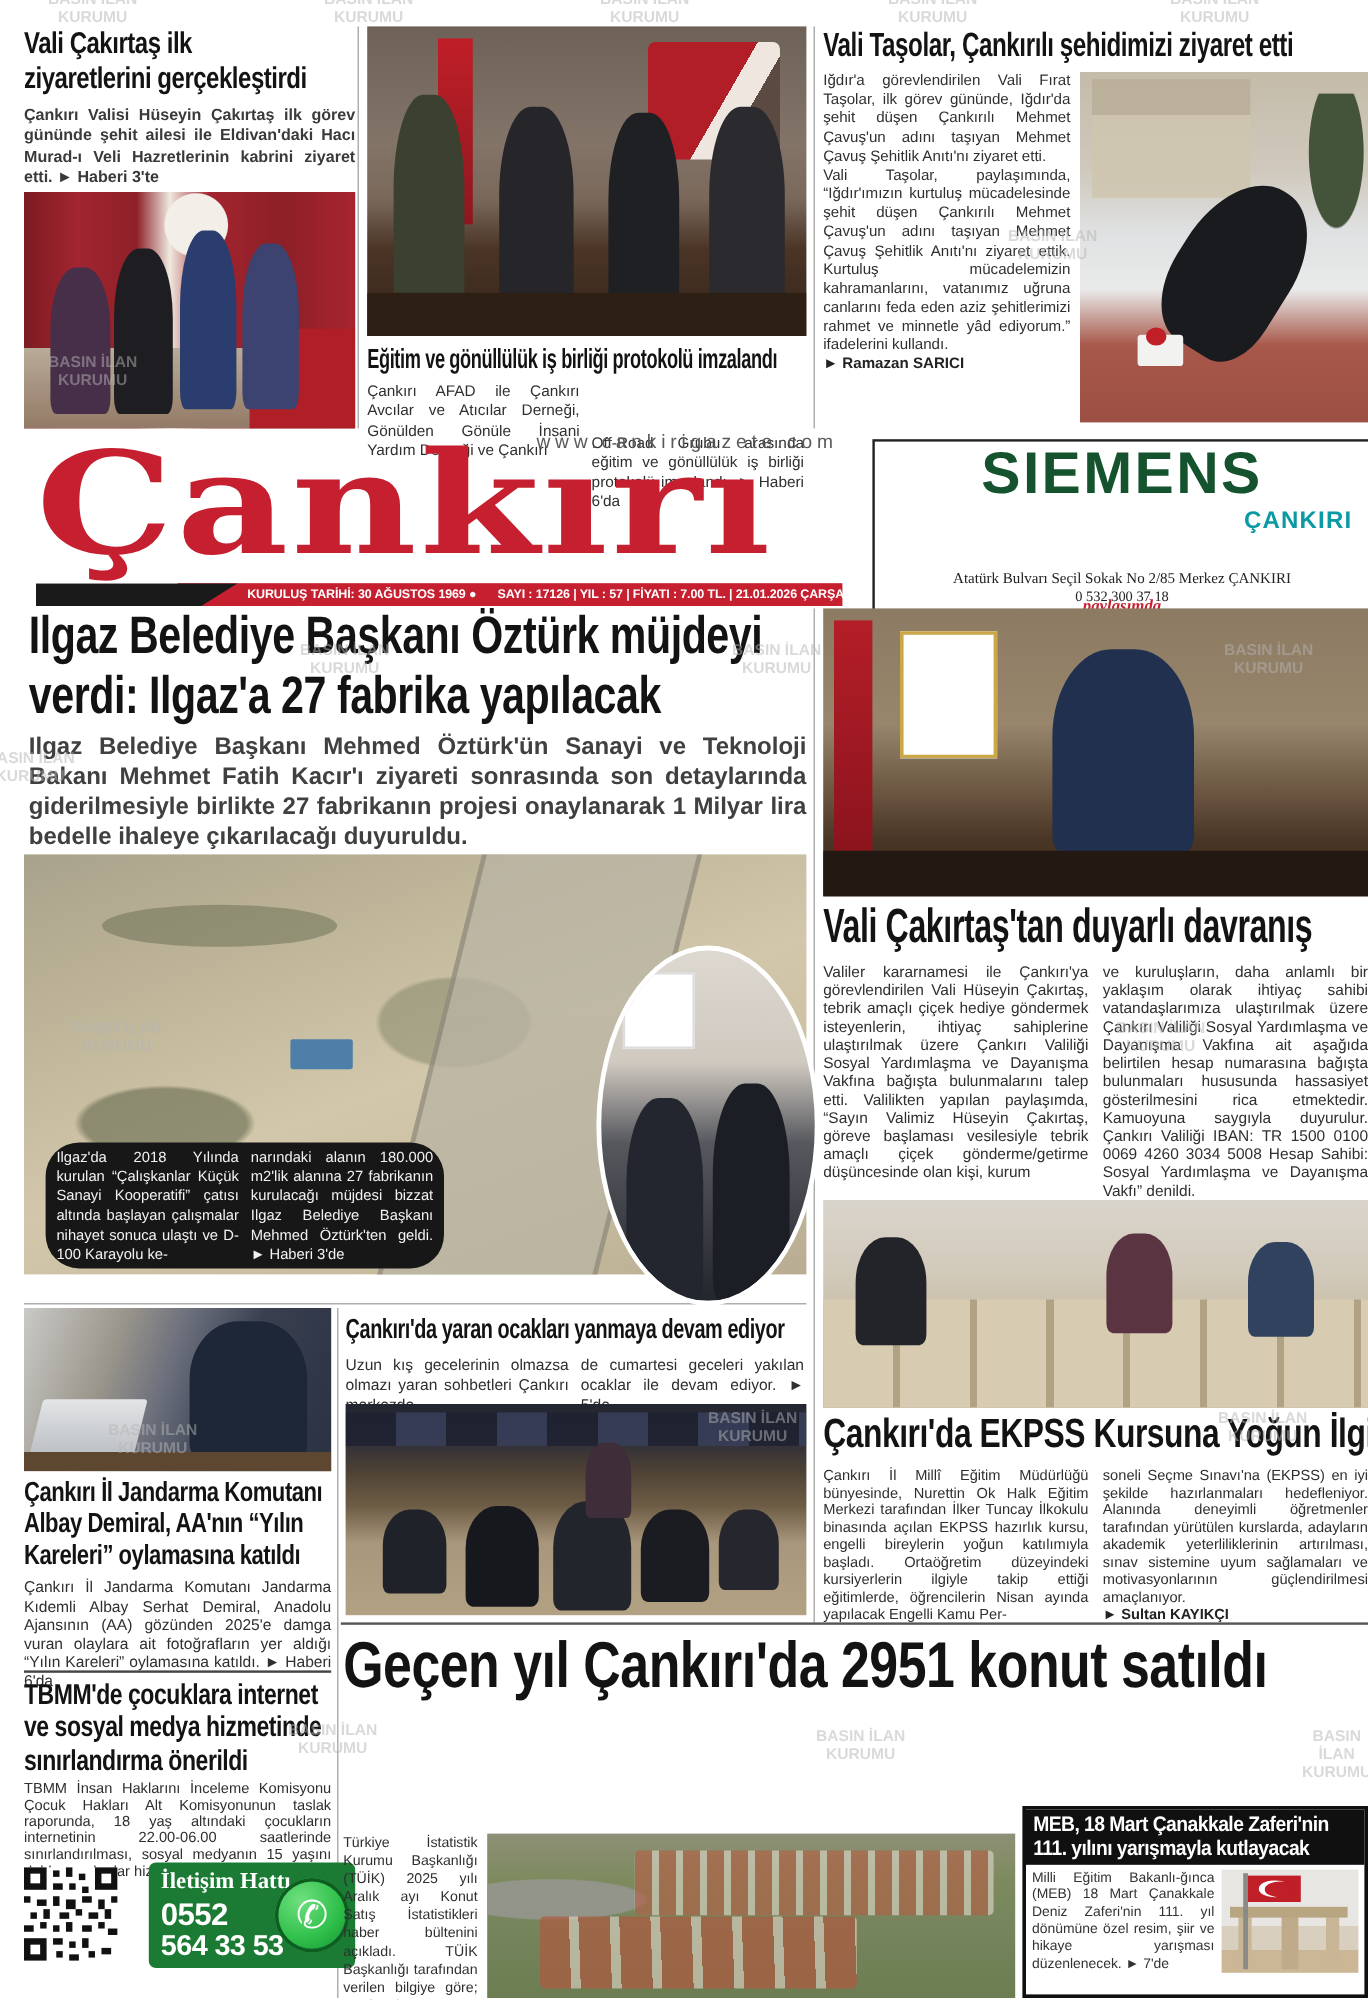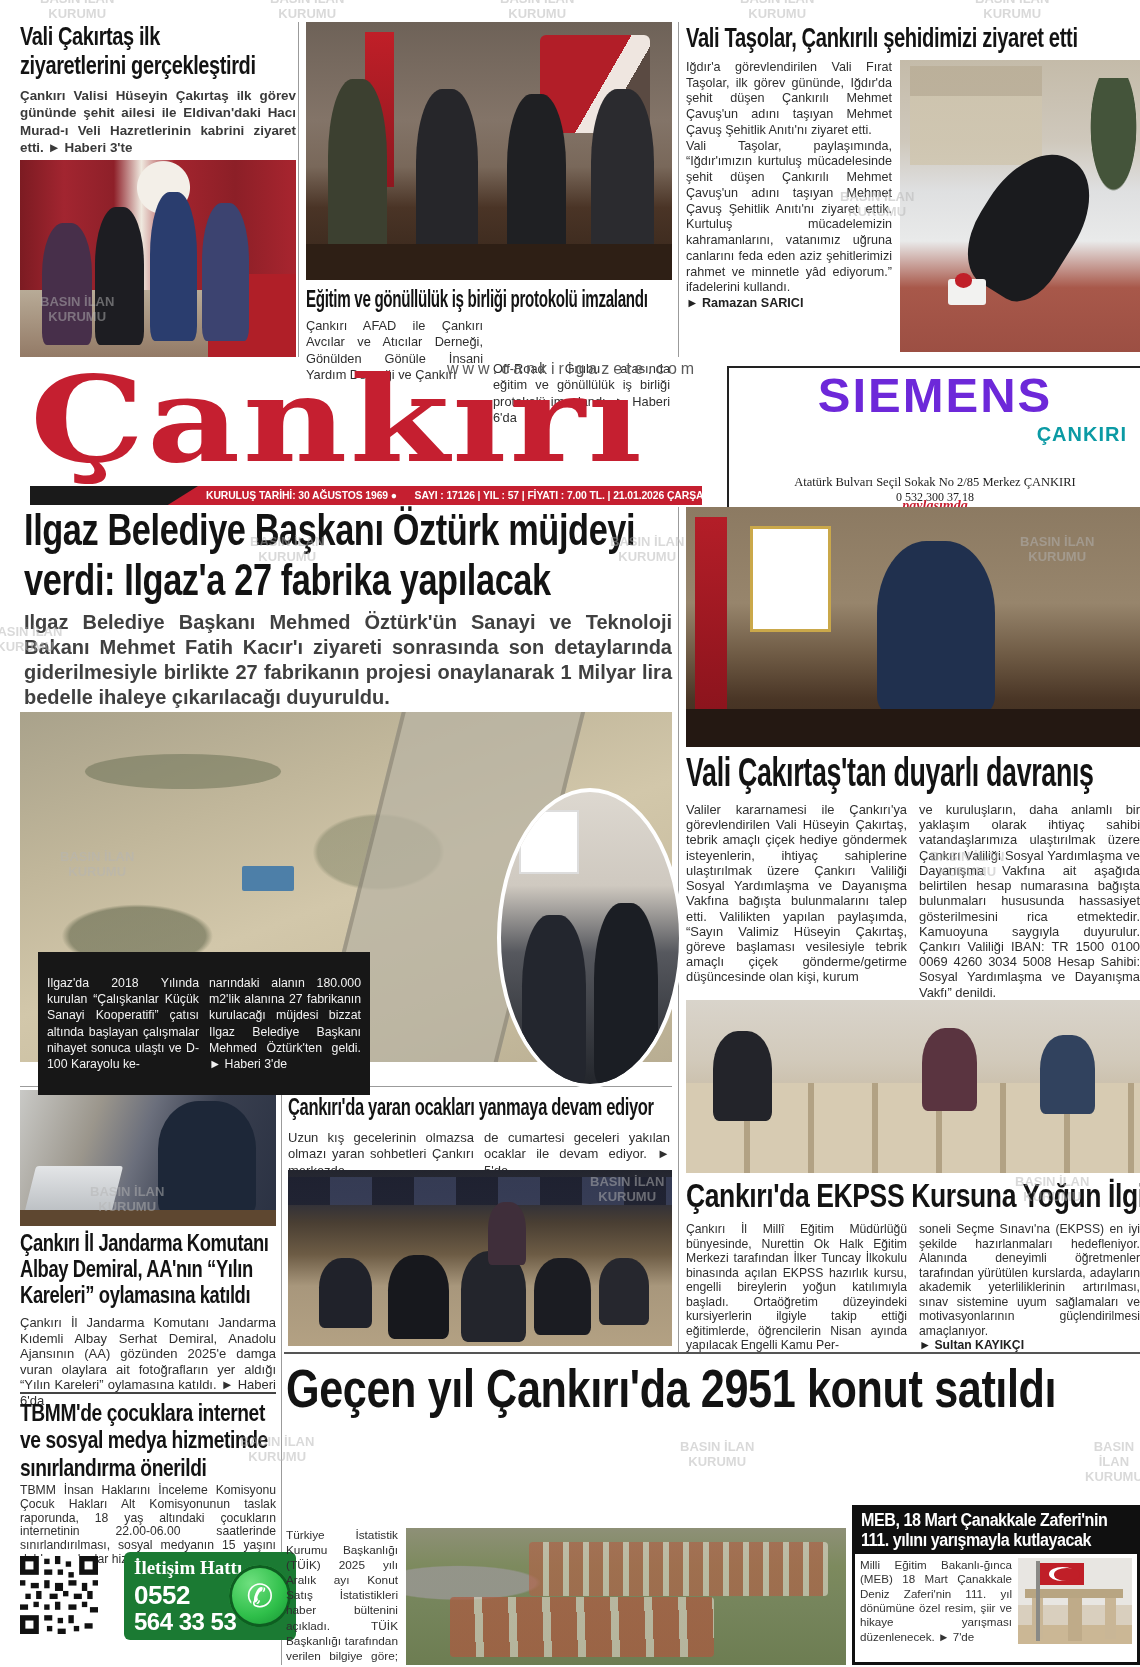--- a/index.html
+++ b/index.html
@@ -19,31 +19,31 @@
         font-size:118px;line-height:0.98;letter-spacing:2px;transform:scaleX(1.22);transform-origin:left top;}
   .site-url{color:#5a5a5a;font-size:16px;letter-spacing:4px;}
   .infobar{position:absolute;left:30px;top:486px;width:672px;height:19px;}
   .infobar .red{position:absolute;left:118px;right:0;top:0;bottom:0;background:#c51f30;}
   .infobar .blk{position:absolute;left:0;top:0;width:168px;height:19px;background:#1a1a1a;
                 clip-path:polygon(0 0,100% 0,82% 100%,0 100%);}
   .infobar .txt{position:absolute;left:176px;top:0;line-height:19px;color:#fff;font-weight:bold;
                 font-size:10.4px;letter-spacing:-0.1px;white-space:nowrap;}
   .ad{position:absolute;left:727px;top:366px;width:412px;height:146px;border:2px solid #222;background:#fff;}
   .ad .brand{position:absolute;left:0;right:0;top:0;text-align:center;font-weight:bold;font-size:49px;
-             letter-spacing:2px;color:#6d28d9;line-height:54px;}
+             letter-spacing:2px;color:#14532d;line-height:54px;}
   .ad .region{position:absolute;right:14px;top:55px;font-weight:bold;font-size:20px;color:#0b9aa4;letter-spacing:1px;}
   .ad .ev{position:absolute;left:0;right:0;top:78px;text-align:center;font-weight:bold;font-size:24px;color:#151515;}
   .ad .addr{position:absolute;left:0;right:0;top:107px;text-align:center;font-size:12.5px;
             font-family:"Liberation Serif",serif;color:#222;}
   .ad .tel{position:absolute;left:0;right:0;top:122px;text-align:center;font-size:12px;
            font-family:"Liberation Serif",serif;color:#222;}
   .ad .dealer{position:absolute;left:0;right:0;top:130px;text-align:center;font-size:14px;font-style:italic;
               font-weight:bold;color:#c51f30;font-family:"Liberation Serif",serif;}
   .caption-box{position:absolute;left:38px;top:952px;width:314px;background:#171717;color:#fff;
-               padding:23px 9px;display:flex;gap:10px;z-index:3;}
+               padding:4px 9px;display:flex;gap:10px;z-index:3;border-radius:28px;}
   .caption-box div{flex:1;font-size:12.3px;line-height:1.32;text-align:justify;color:#f2f2f2;}
   .oval{position:absolute;left:497px;top:788px;width:178px;height:292px;border:4px solid #fff;border-radius:50%;
         overflow:hidden;z-index:3;background:linear-gradient(180deg,#ddd8d0 0%,#cfc9c0 32%,#56585e 55%,#23262c 100%);}
   .contact-green{position:absolute;left:104px;top:0;width:172px;height:88px;background:#1b7a33;border-radius:6px;}
   .contact-green .lbl{position:absolute;left:10px;top:5px;color:#fff;font-weight:bold;font-size:19px;
                       font-family:"Liberation Serif",serif;}
   .contact-green .p1{position:absolute;left:10px;top:28px;color:#fff;font-weight:bold;font-size:26px;letter-spacing:-0.5px;}
   .contact-green .p2{position:absolute;left:10px;top:56px;color:#fff;font-weight:bold;font-size:24px;letter-spacing:-0.5px;}
   .wa{position:absolute;right:5px;top:13px;width:62px;height:62px;border-radius:50%;
       background:radial-gradient(circle at 35% 30%,#6fe07f 0%,#2fbf4a 55%,#118a2e 100%);

